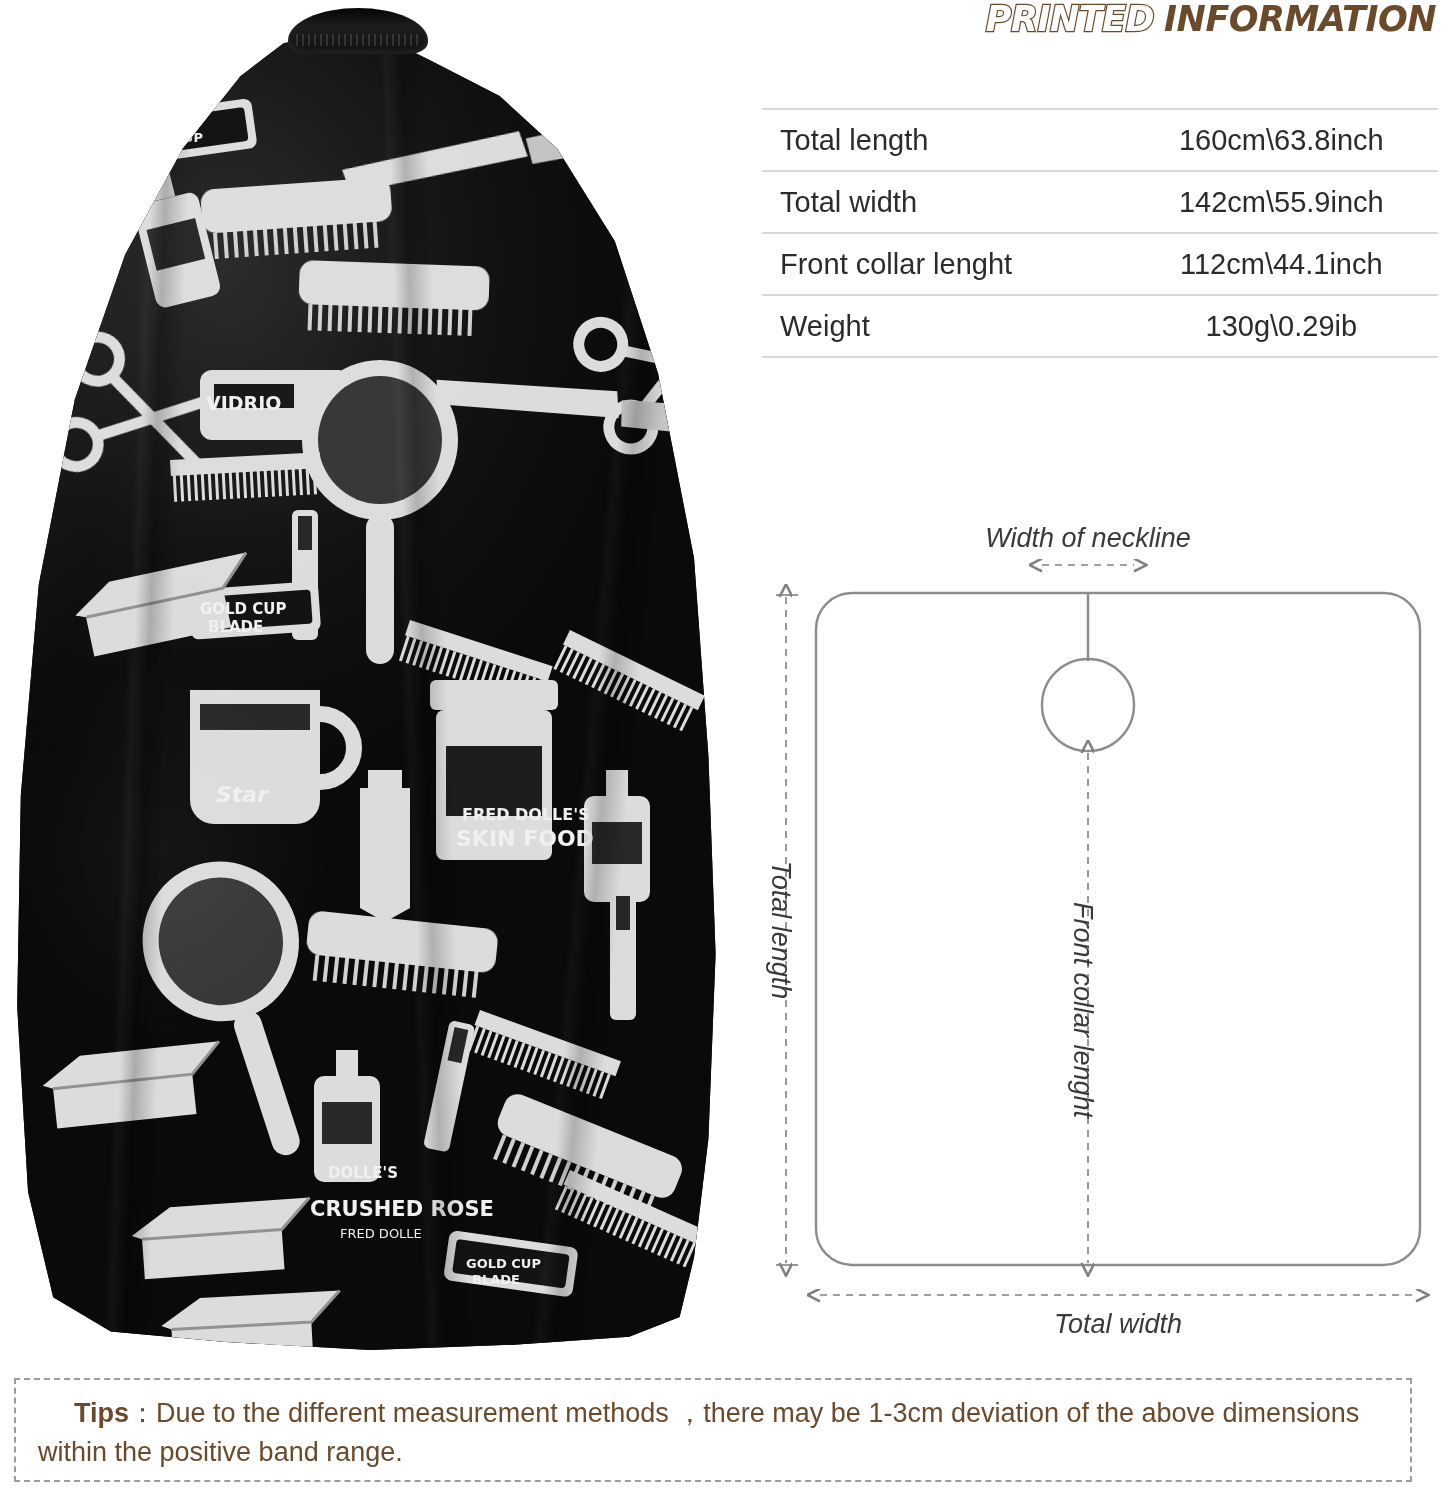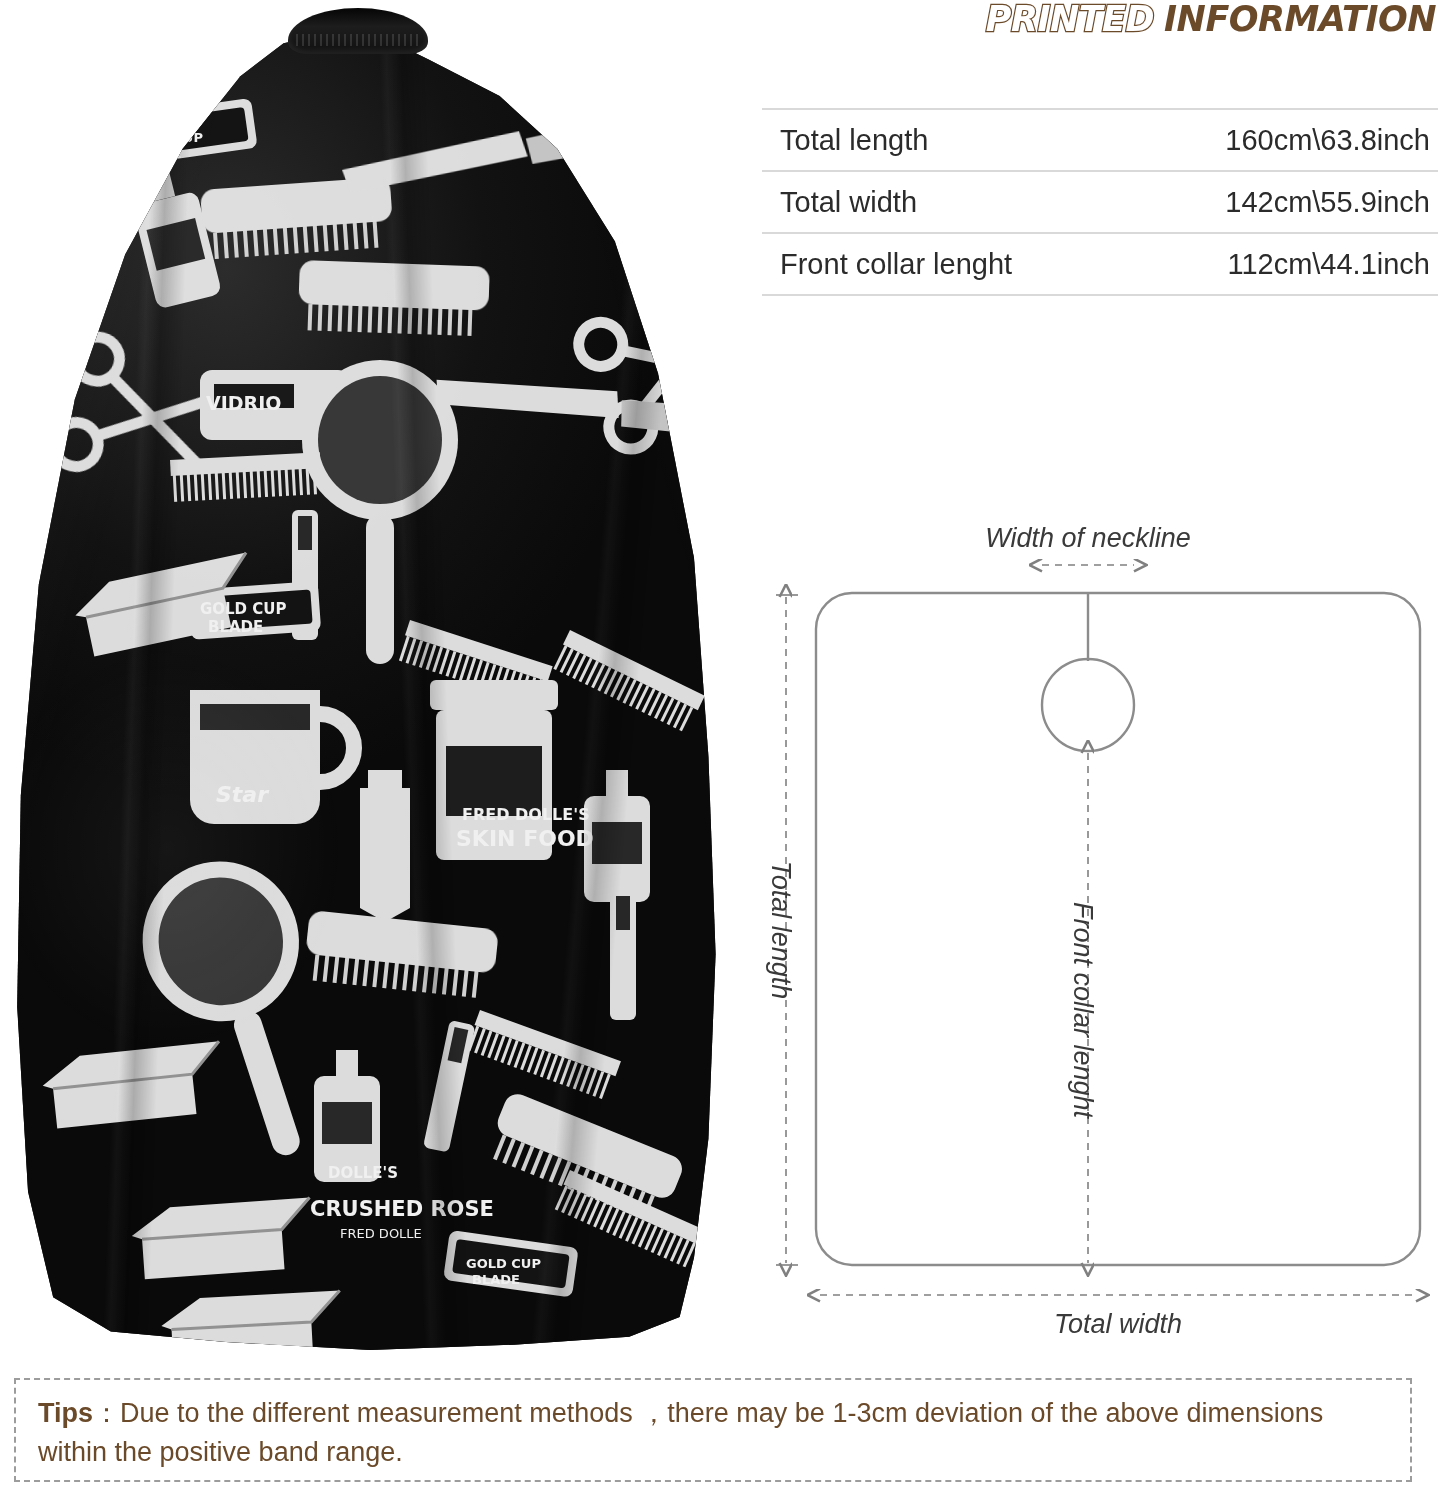--- a/index.html
+++ b/index.html
@@ -176,21 +176,21 @@
   #spec-table tr { }
   #spec-table td {
     padding: 14px 6px 13px 6px;
     font-size: 29px;
     color: #2b2b2b;
     border-bottom: 2px solid #d9d9d9;
     font-family: "Liberation Sans", sans-serif;
   }
   #spec-table tr:first-child td { border-top: 2px solid #d9d9d9; }
   #spec-table td.label { text-align: left; padding-left: 18px; }
-  #spec-table td.value { text-align: right; padding-right: 8px; white-space: nowrap; }
+  #spec-table td.value { text-align: center; padding-right: 8px; white-space: nowrap; }
 
   
   #diagram {
     position: absolute;
     left: 6px;
     top: 505px;
     width: 694px;
     height: 835px;
     font-style: italic;
   }
@@ -209,20 +209,21 @@
   }
   #tips-text {
     font-size: 27px;
     line-height: 1.45;
     color: #6b4a2a;
     font-family: "Liberation Sans", sans-serif;
   }
   #tips-label {
     font-weight: 700;
     color: #6b4a2a;
+    margin-left: 36px;
   }
 </style>
 </head>
 <body>
 
 <div id="product-photo">
   <div class="cape-wrap">
     <div class="cape-body"></div>
 
     <div class="cape-print">
@@ -403,20 +404,24 @@
         <td class="value">160cm\63.8inch</td>
       </tr>
       <tr>
         <td class="label">Total width</td>
         <td class="value">142cm\55.9inch</td>
       </tr>
       <tr>
         <td class="label">Front collar lenght</td>
         <td class="value">112cm\44.1inch</td>
       </tr>
+      <tr>
+        <td class="label">Weight</td>
+        <td class="value">130g\0.29ib</td>
+      </tr>
     </tbody>
   </table>
 
   <div id="diagram">
     <svg width="694" height="835" viewBox="0 0 694 835" xmlns="http://www.w3.org/2000/svg">
       <defs>
         <marker id="arrL" markerWidth="10" markerHeight="10" refX="8" refY="4" orient="auto">
           <path d="M8,0 L0,4 L8,8" fill="none" stroke="#808080" stroke-width="1.6"></path>
         </marker>
         <marker id="arrR" markerWidth="10" markerHeight="10" refX="1" refY="4" orient="auto">

